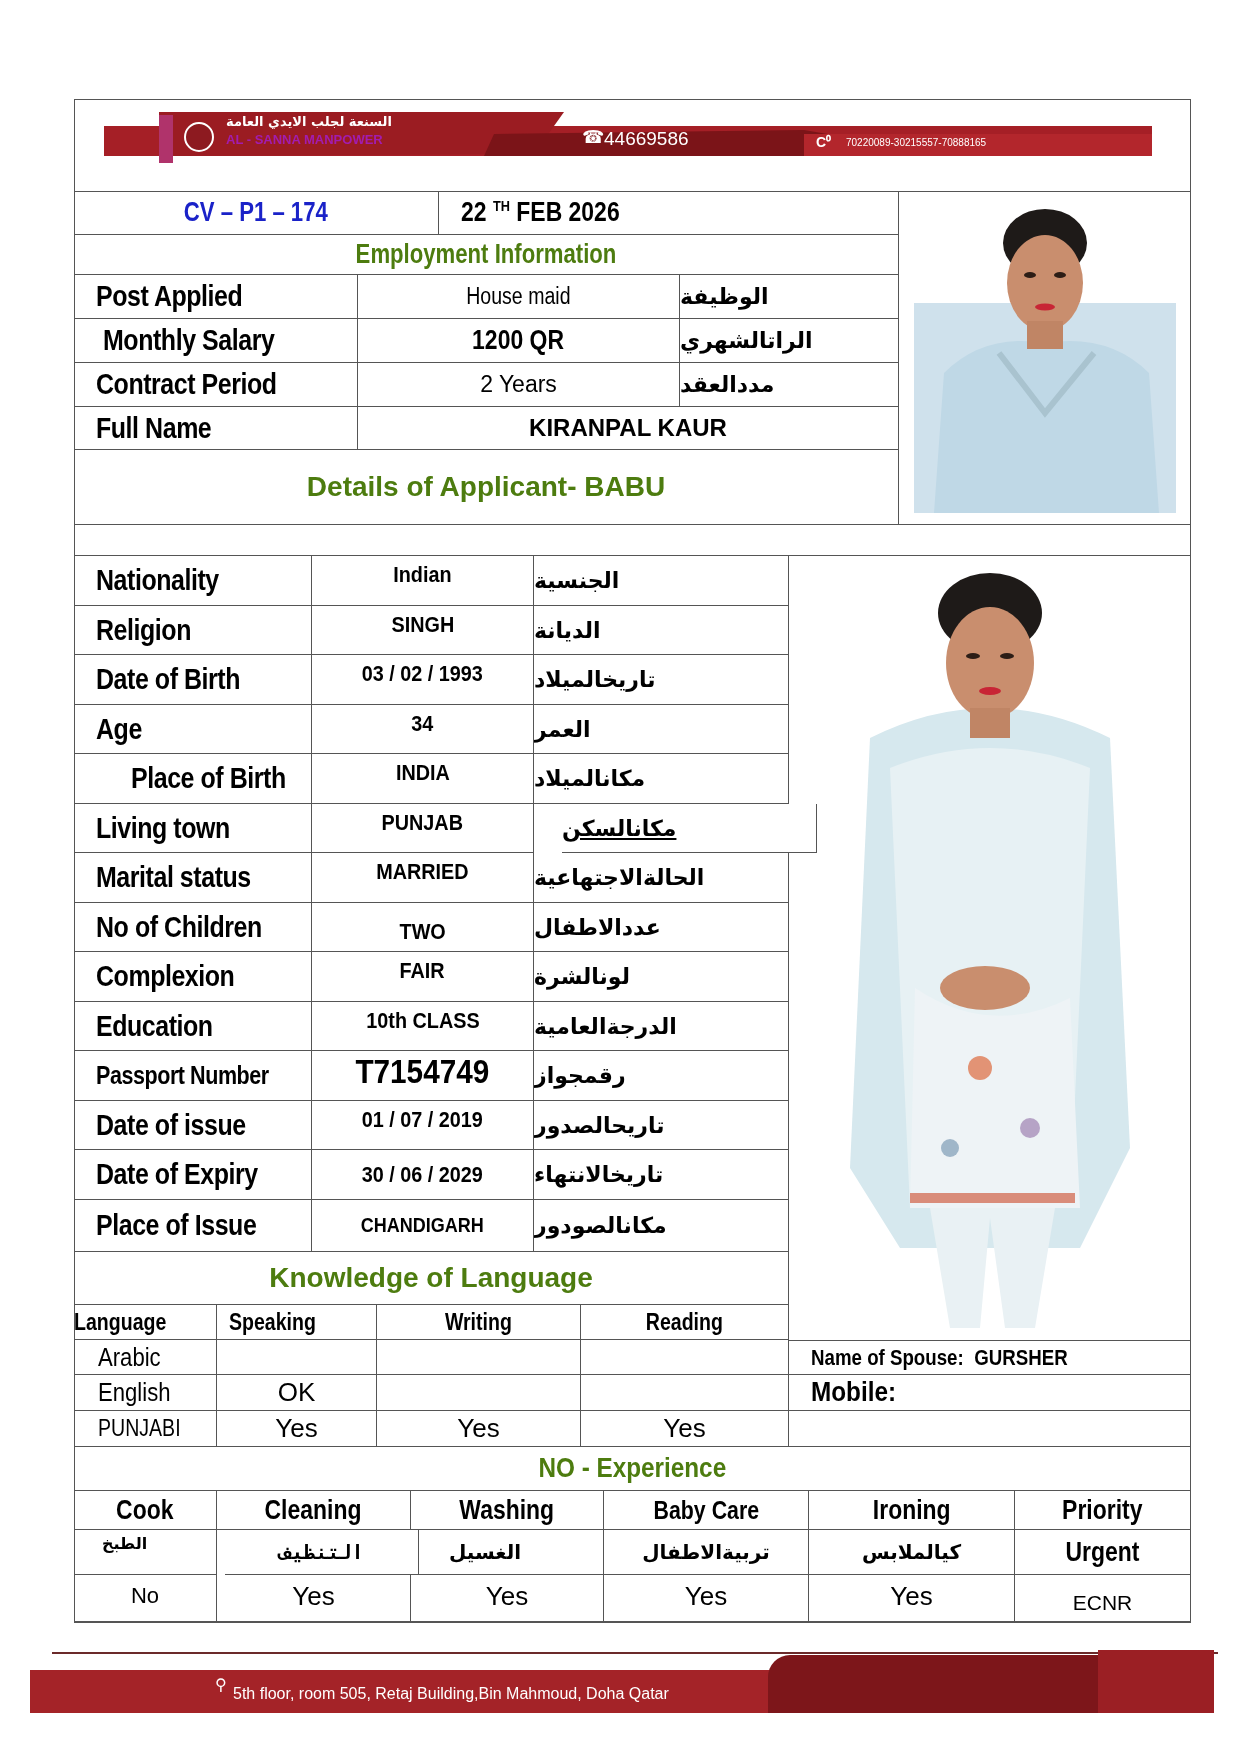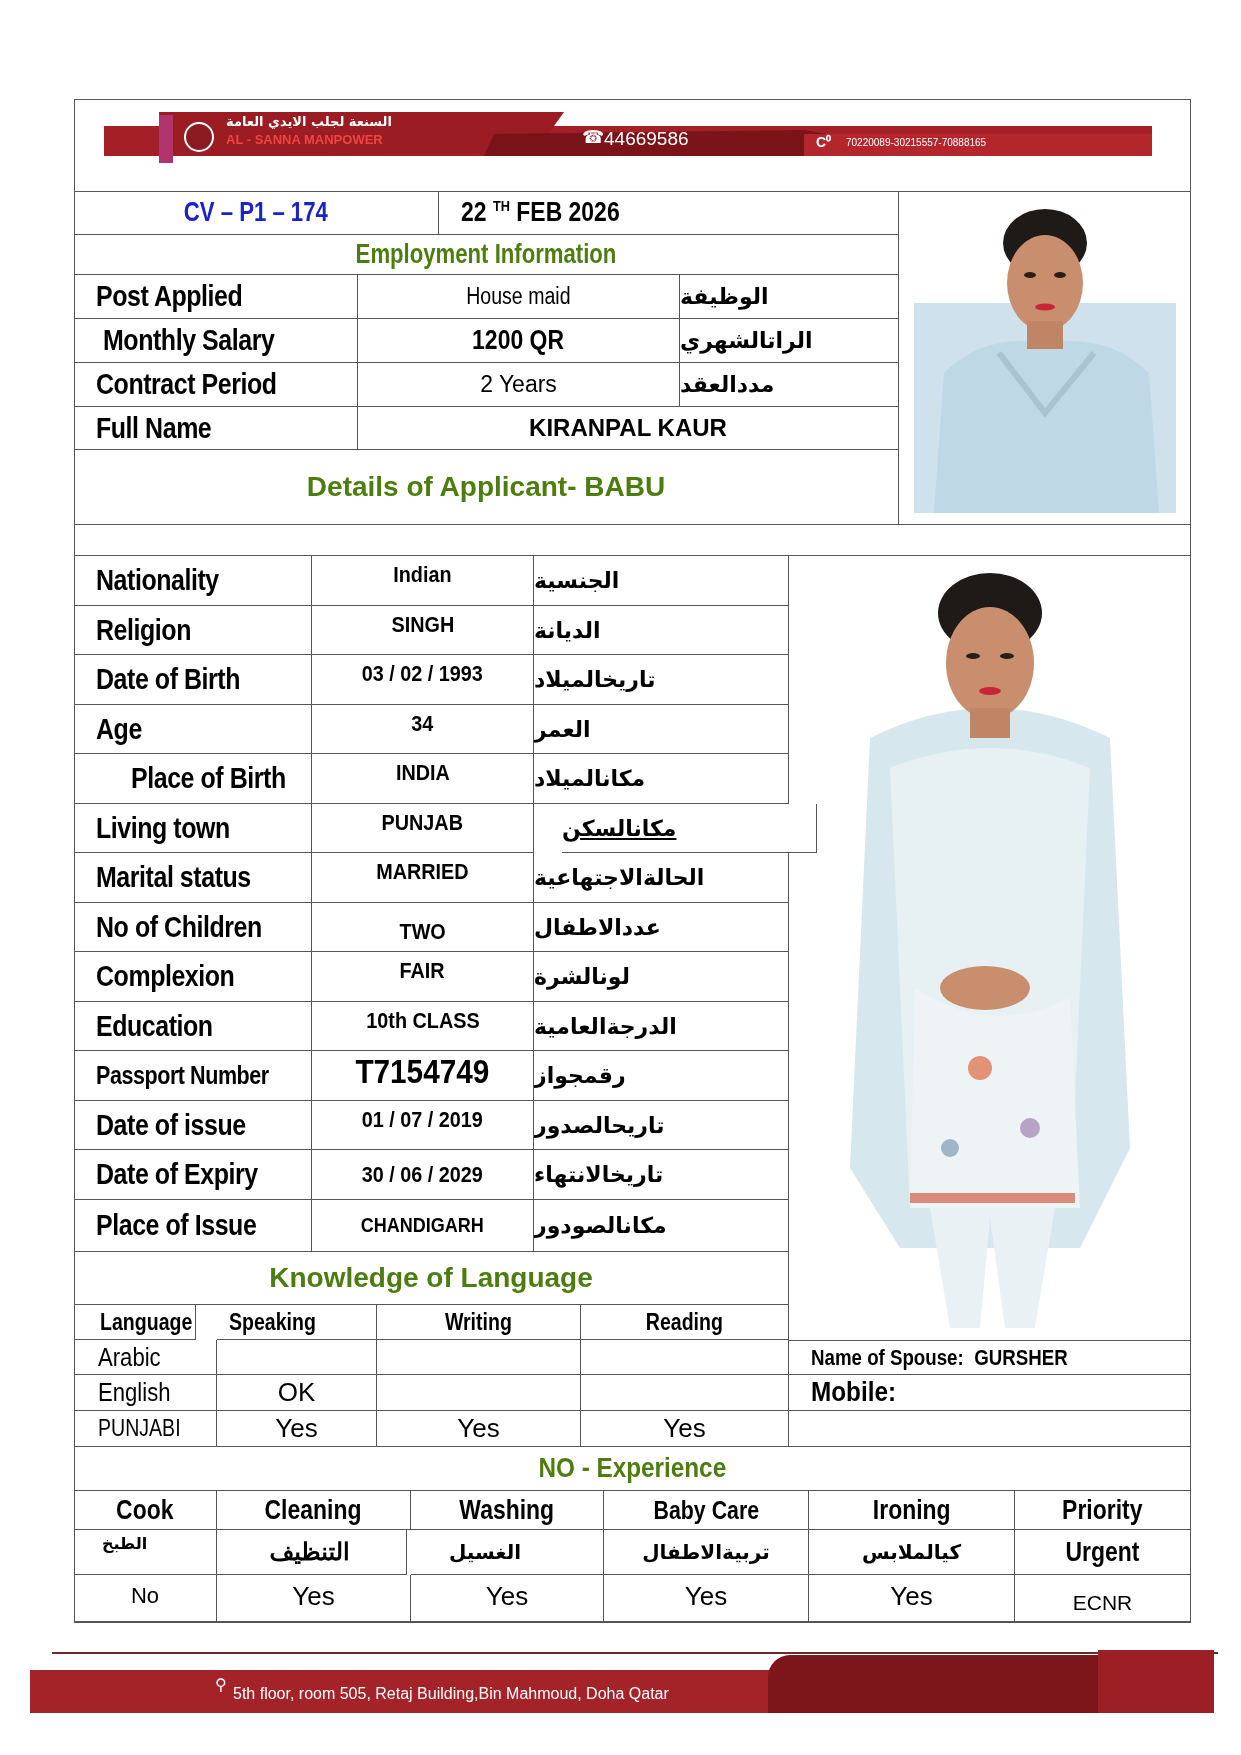--- a/index.html
+++ b/index.html
@@ -24,21 +24,21 @@
 <div class="hdr-band">
   <svg width="1048" height="55" viewBox="0 0 1048 55">
     <rect x="0" y="14" width="1048" height="30" fill="#a51f26"></rect>
     <polygon points="55,0 460,0 440,28 405,42 55,44" fill="#9b1c22"></polygon>
     <polygon points="390,22 700,18 735,24 700,44 380,44" fill="#7b1418"></polygon>
     <rect x="700" y="22" width="348" height="22" fill="#b3262c"></rect>
     <rect x="55" y="3" width="14" height="48" fill="#b0336b"></rect>
   </svg>
   <div class="abs" style="left:80px;top:10px;width:30px;height:30px;border-radius:50%;border:2px solid #fff;background:#8d1a20;"></div>
   <div class="abs" style="left:122px;top:2px;font-size:13px;color:#fff;font-family:'DejaVu Sans',sans-serif;font-weight:bold;direction:rtl;white-space:nowrap;">السنعة لجلب الايدي العامة</div>
-  <div class="abs" style="left:122px;top:20px;font-size:13px;color:#ef4444;font-weight:bold;white-space:nowrap;">AL - SANNA MANPOWER</div>
+  <div class="abs" style="left:122px;top:20px;font-size:13px;color:#a21caf;font-weight:bold;white-space:nowrap;">AL - SANNA MANPOWER</div>
   <div class="abs" style="left:478px;top:14px;color:#fff;font-size:18px;">☎</div>
   <div class="abs" style="left:500px;top:16px;color:#fff;font-size:19px;white-space:nowrap;">44669586</div>
   <div class="abs" style="left:712px;top:20px;color:#fff;font-size:14px;font-weight:bold;">C⁰</div>
   <div class="abs" style="left:742px;top:25px;color:#fff;font-size:10px;white-space:nowrap;">70220089-30215557-70888165</div>
 </div>
 
 <div class="abs" style="left:74px;top:191px;width:1117px;height:0;border-top:1.5px solid #555;"></div>
 
 <div class="cell center" style="left:74px;top:191px;width:365px;height:44px;color:#1a22c8;font-weight:bold;font-size:27px;">
   <span style="display:inline-block;transform:scaleX(0.82);">CV – P1 – 174</span>
@@ -233,21 +233,21 @@
     <ellipse cx="177" cy="88" rx="7" ry="3" fill="#2c1d16"></ellipse>
     <ellipse cx="160" cy="123" rx="11" ry="4" fill="#c82535"></ellipse>
     <ellipse cx="155" cy="420" rx="45" ry="22" fill="#c98e6e"></ellipse>
   </svg>
 </div>
 
 <div class="cell center red" style="left:74px;top:1252px;width:715px;height:53px;font-weight:bold;font-size:28px;">
   <span>Knowledge of Language</span>
 </div>
 
-<div class="cell" style="left:74px;top:1305px;width:122px;height:35px;font-weight:bold;font-size:23px;padding-left:26px;">
+<div class="cell" style="left:74px;top:1305px;width:143px;height:35px;font-weight:bold;font-size:23px;">
     <span style="display:inline-block;transform:scaleX(0.85);transform-origin:left center;">Language</span>
   </div>
 <div class="cell" style="left:217px;top:1305px;width:160px;height:35px;font-weight:bold;font-size:23px;padding-left:12px;">
     <span style="display:inline-block;transform:scaleX(0.85);transform-origin:left center;">Speaking</span>
   </div>
 <div class="cell center" style="left:377px;top:1305px;width:204px;height:35px;font-weight:bold;font-size:23px;">
     <span style="display:inline-block;transform:scaleX(0.85);">Writing</span>
   </div>
 <div class="cell center" style="left:581px;top:1305px;width:208px;height:35px;font-weight:bold;font-size:23px;">
     <span style="display:inline-block;transform:scaleX(0.85);">Reading</span>
@@ -303,21 +303,21 @@
     <span style="display:inline-block;transform:scaleX(0.82);">Baby Care</span>
   </div>
 <div class="cell center" style="left:809px;top:1491px;width:206px;height:39px;font-weight:bold;font-size:27px;">
     <span style="display:inline-block;transform:scaleX(0.85);">Ironing</span>
   </div>
 <div class="cell center" style="left:1015px;top:1491px;width:176px;height:39px;font-weight:bold;font-size:27px;">
     <span style="display:inline-block;transform:scaleX(0.85);">Priority</span>
   </div>
 
 <div class="cell" style="left:74px;top:1530px;width:143px;height:45px;font-family:'DejaVu Sans',sans-serif;font-weight:bold;font-size:16px;align-items:flex-start;padding-left:28px;padding-top:4px;direction:rtl;justify-content:flex-end;padding-right:70px;">الطبخ</div>
-<div class="cell center" style="left:213px;top:1530px;width:194px;height:45px;font-family:Liberation Serif, serif;font-weight:bold;font-size:24px;">التنظيف</div>
+<div class="cell center" style="left:225px;top:1530px;width:194px;height:45px;font-family:Liberation Mono, monospace;font-weight:bold;font-size:20px;">التنظيف</div>
 <div class="cell" style="left:411px;top:1530px;width:193px;height:45px;font-family:'DejaVu Sans',sans-serif;font-weight:bold;font-size:20px;padding-left:38px;">الغسيل</div>
 <div class="cell center" style="left:604px;top:1530px;width:205px;height:45px;font-family:'DejaVu Sans',sans-serif;font-weight:bold;font-size:20px;">تربيةالاطفال</div>
 <div class="cell center" style="left:809px;top:1530px;width:206px;height:45px;font-family:'DejaVu Sans',sans-serif;font-weight:bold;font-size:20px;">كيالملابس</div>
 <div class="cell center" style="left:1015px;top:1530px;width:176px;height:45px;font-weight:bold;font-size:27px;">
     <span style="display:inline-block;transform:scaleX(0.85);">Urgent</span>
   </div>
 
 <div class="cell center" style="left:74px;top:1575px;width:143px;height:47px;font-size:22px;align-items:flex-start;padding-top:8px;">No</div>
 <div class="cell center" style="left:217px;top:1575px;width:194px;height:47px;font-size:26px;align-items:flex-start;padding-top:6px;">Yes</div>
 <div class="cell center" style="left:411px;top:1575px;width:193px;height:47px;font-size:26px;align-items:flex-start;padding-top:6px;">Yes</div>

